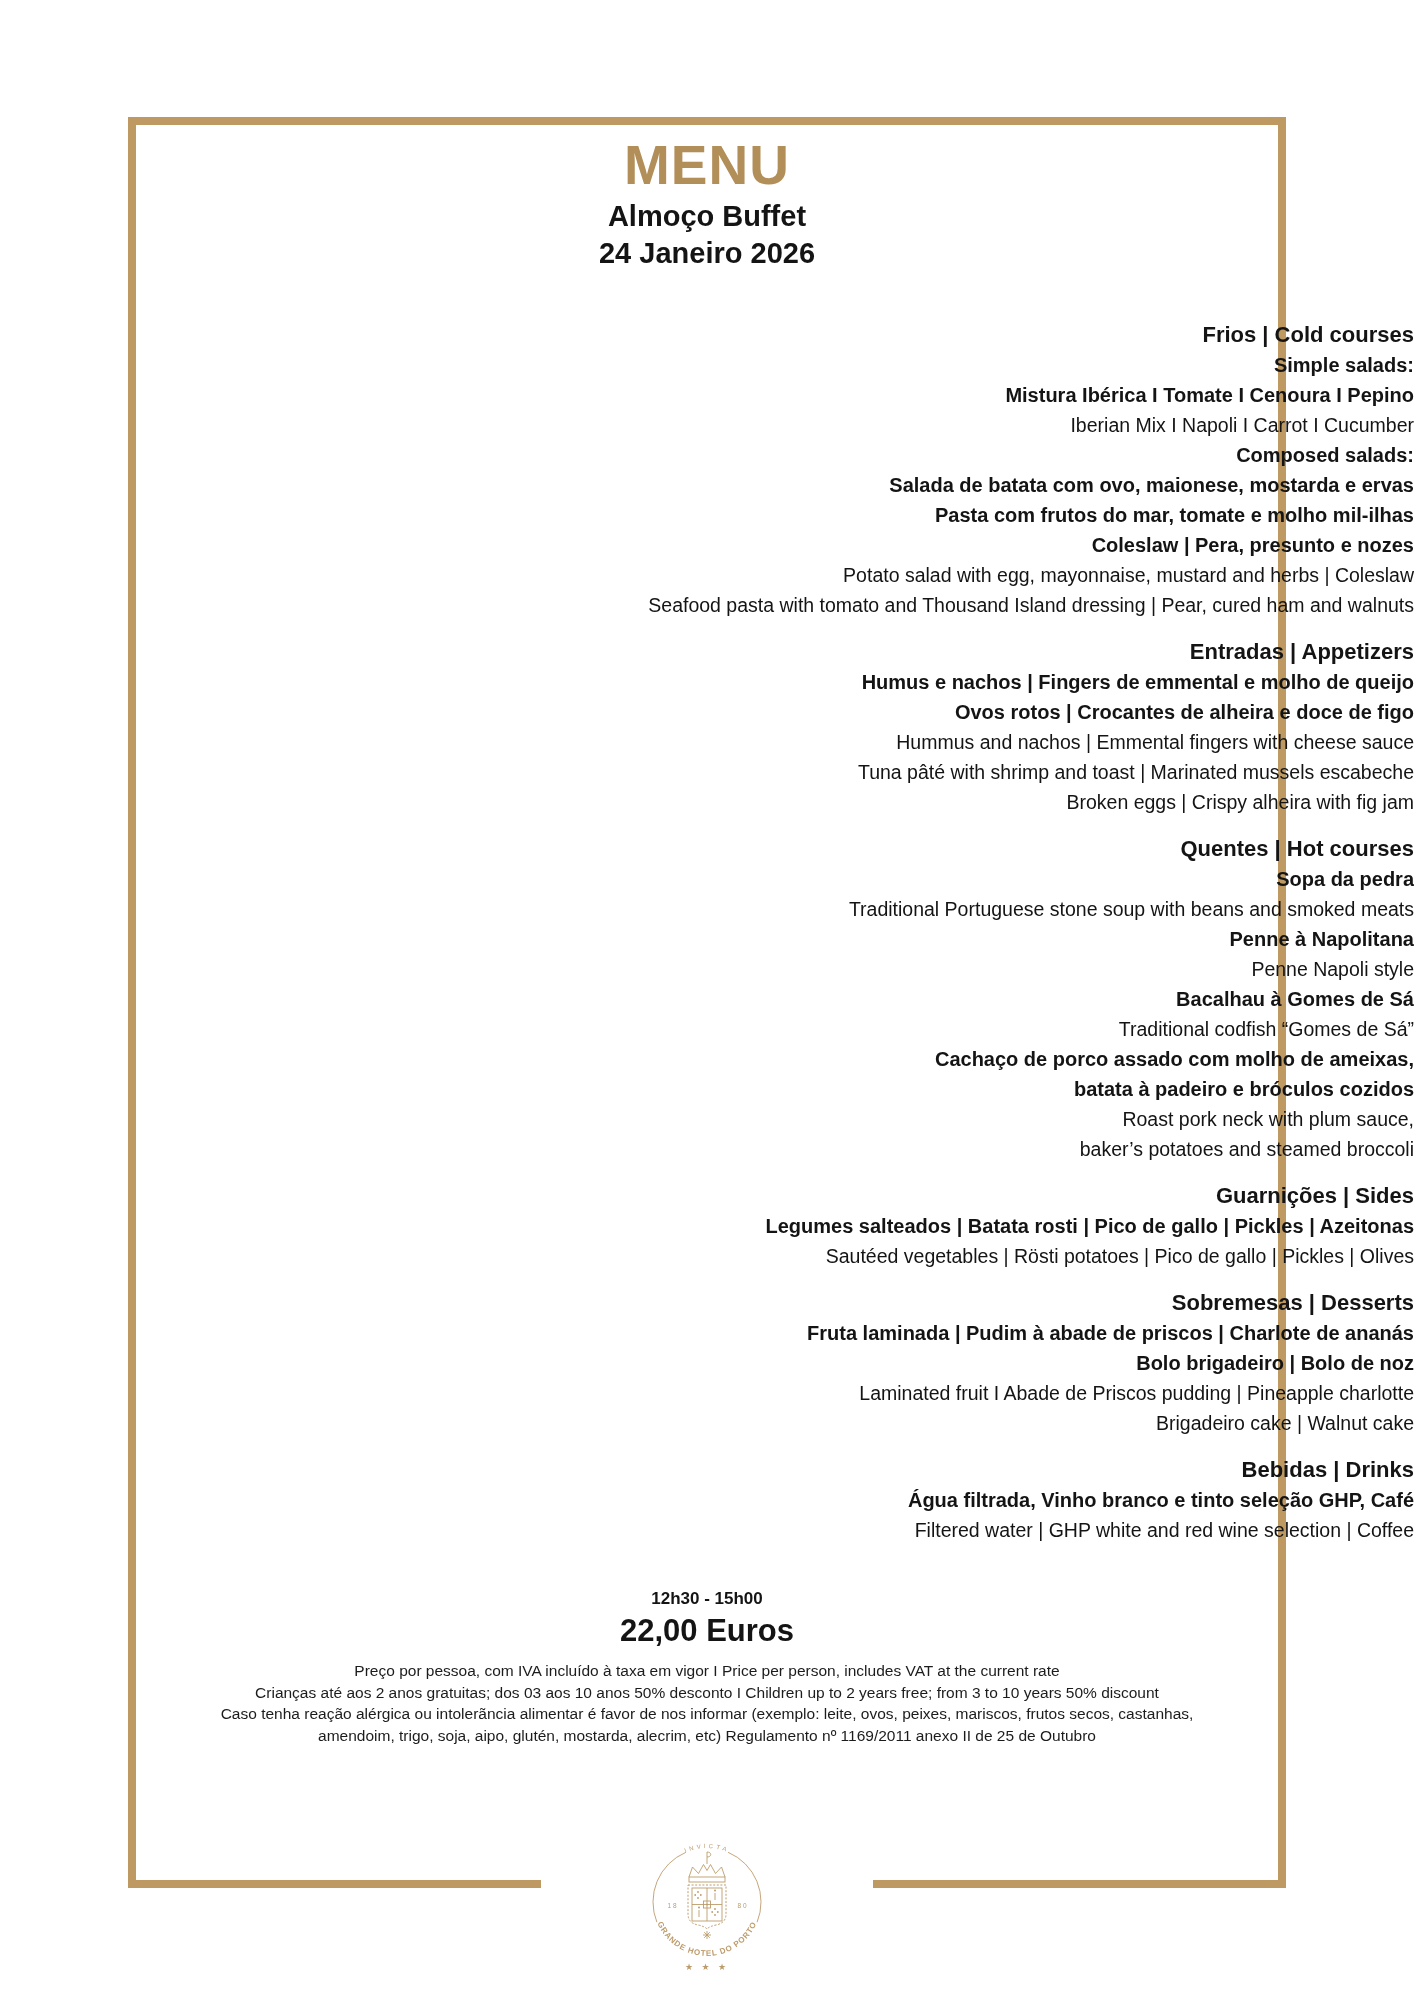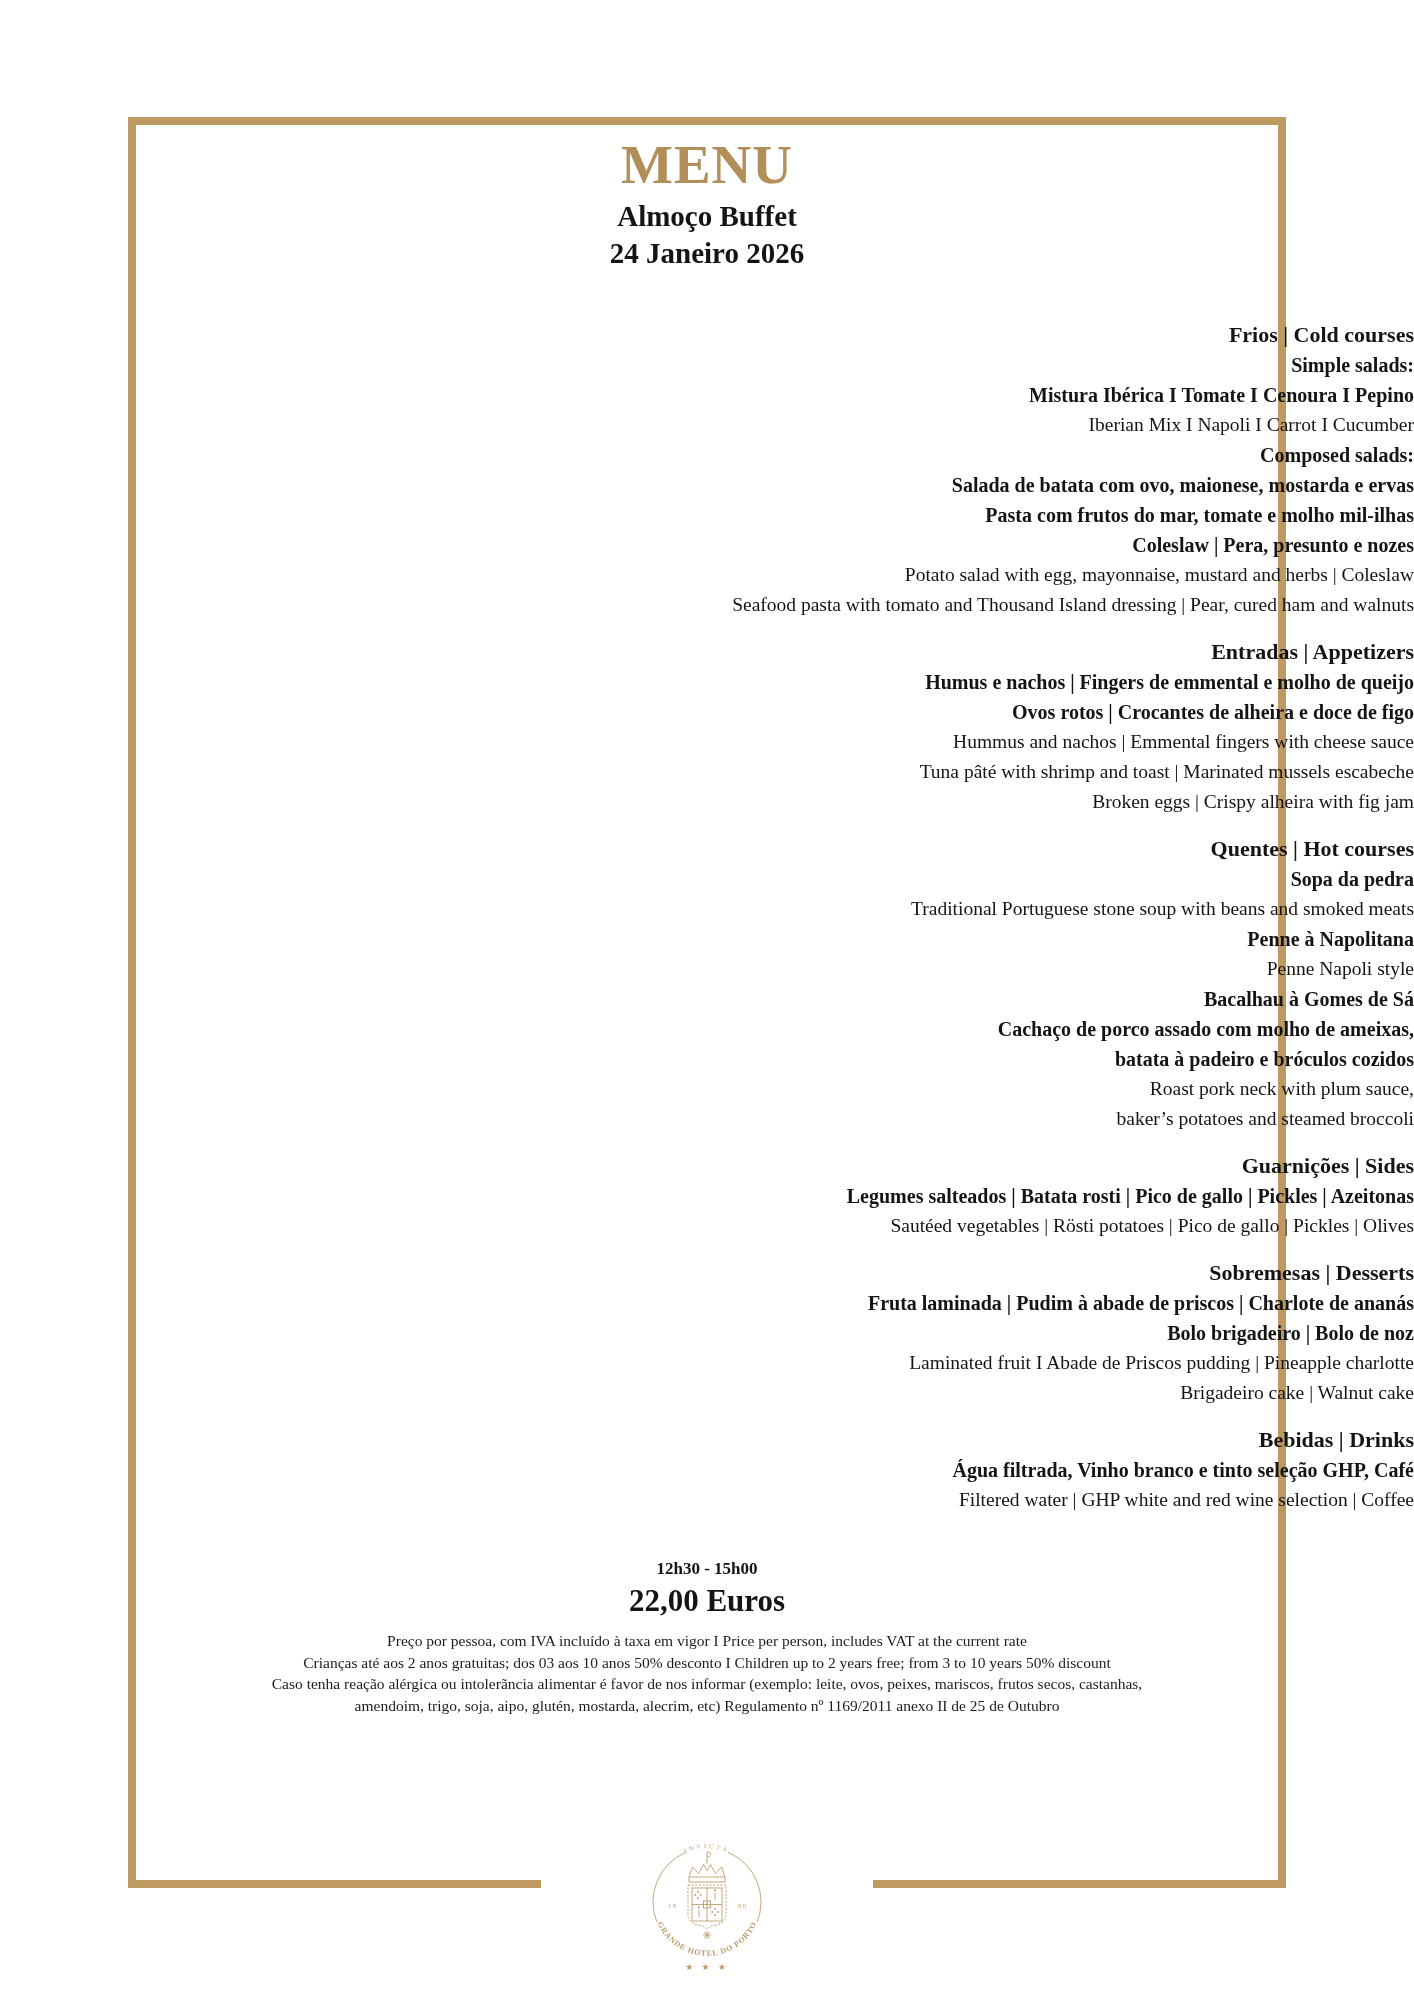--- a/index.html
+++ b/index.html
@@ -1,21 +1,21 @@
 <!DOCTYPE html>
 <html style="--gold: #B28E58; --frame: #BE9A62; --logo: #BD9C6C; --ink: #141414;"><head>
 <meta charset="utf-8">
 <style>
   * { margin:0; padding:0; box-sizing:border-box; }
   html,body { background:#ffffff; }
   :root { --gold:#B28E58; --frame:#BE9A62; --logo:#BD9C6C; --ink:#141414; }
   .page {
     position:relative; width:1414px; height:2000px; margin:0 auto;
     background:#ffffff; overflow:hidden;
-    font-family:Liberation Serif, serif; color:var(--ink);
+    font-family:Liberation Sans, sans-serif; color:var(--ink);
   }
   .frame {
     position:absolute; left:128px; top:117px; width:1158px; height:1771px;
     border:8px solid var(--frame);
   }
   .content { position:absolute; inset:0; text-align:center; }
   .menu-title { padding-top:134px; font-size:55px; line-height:62px; font-weight:bold; color:var(--gold); letter-spacing:1px; }
   .menu-subtitle { margin-top:2px; font-size:29px; line-height:37px; font-weight:bold; }
   .menu-date { font-size:29px; line-height:37px; font-weight:bold; }
   .menu-sections { margin-top:48px; }
@@ -70,20 +70,21 @@
           <div class="menu-line">Tuna pâté with shrimp and toast | Marinated mussels escabeche</div>
           <div class="menu-line">Broken eggs | Crispy alheira with fig jam</div>
         </section>
         <section class="menu-section">
           <div class="section-heading">Quentes | Hot courses</div>
           <div class="menu-line bold">Sopa da pedra</div>
           <div class="menu-line">Traditional Portuguese stone soup with beans and smoked meats</div>
           <div class="menu-line bold">Penne à Napolitana</div>
           <div class="menu-line">Penne Napoli style</div>
           <div class="menu-line bold">Bacalhau à Gomes de Sá</div>
+          <div class="menu-line">Traditional codfish “Gomes de Sá”</div>
           <div class="menu-line bold">Cachaço de porco assado com molho de ameixas,</div>
           <div class="menu-line bold">batata à padeiro e bróculos cozidos</div>
           <div class="menu-line">Roast pork neck with plum sauce,</div>
           <div class="menu-line">baker’s potatoes and steamed broccoli</div>
         </section>
         <section class="menu-section">
           <div class="section-heading">Guarnições | Sides</div>
           <div class="menu-line bold">Legumes salteados | Batata rosti | Pico de gallo | Pickles | Azeitonas</div>
           <div class="menu-line">Sautéed vegetables | Rösti potatoes | Pico de gallo | Pickles | Olives</div>
         </section>

